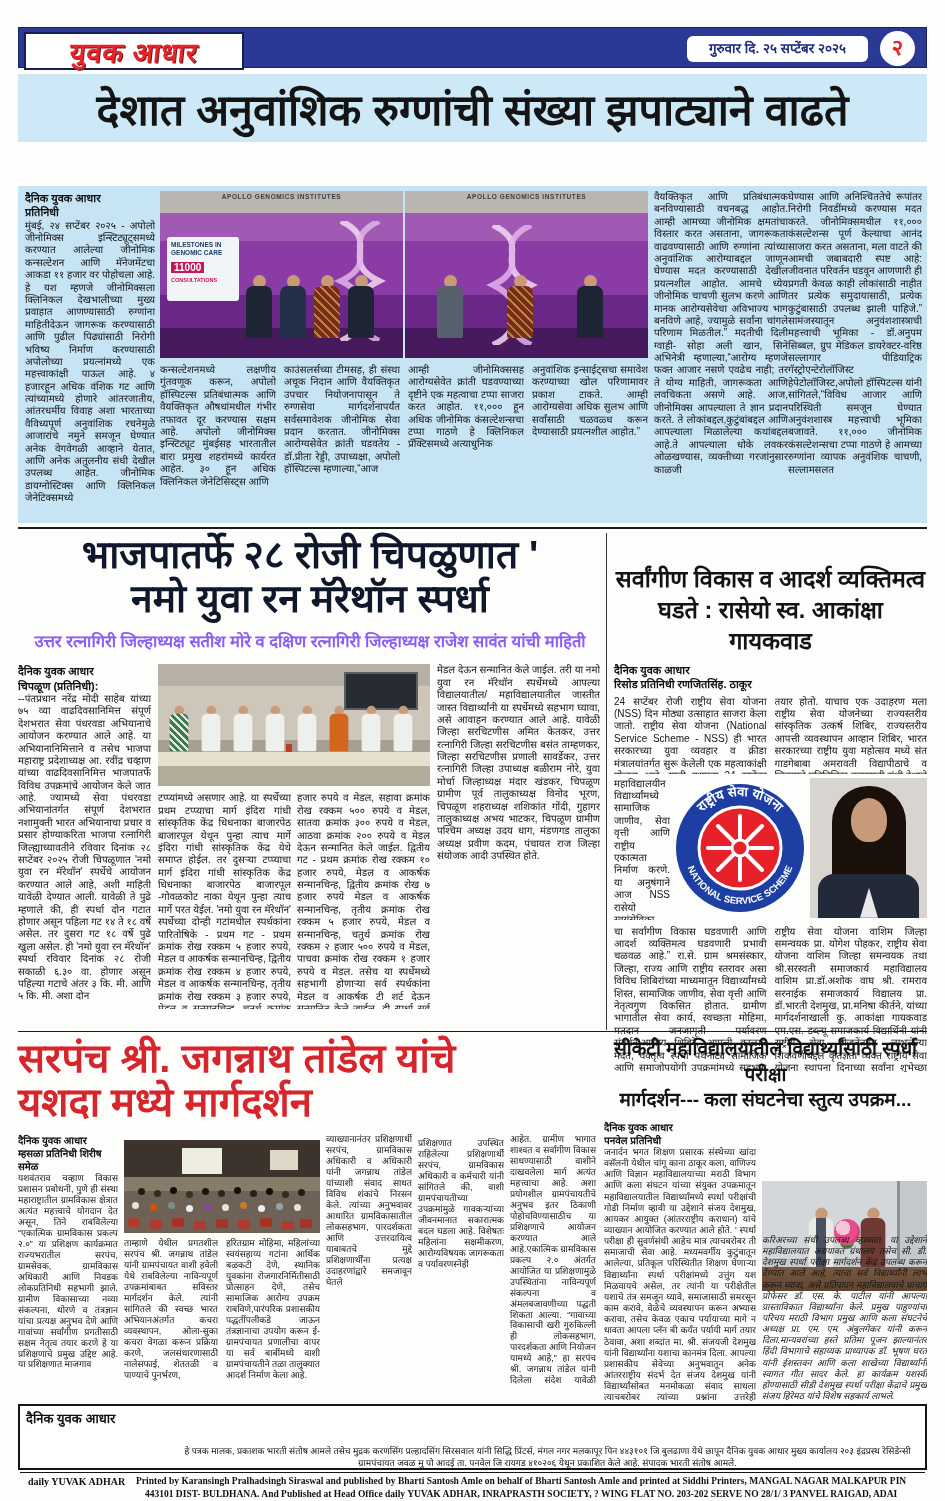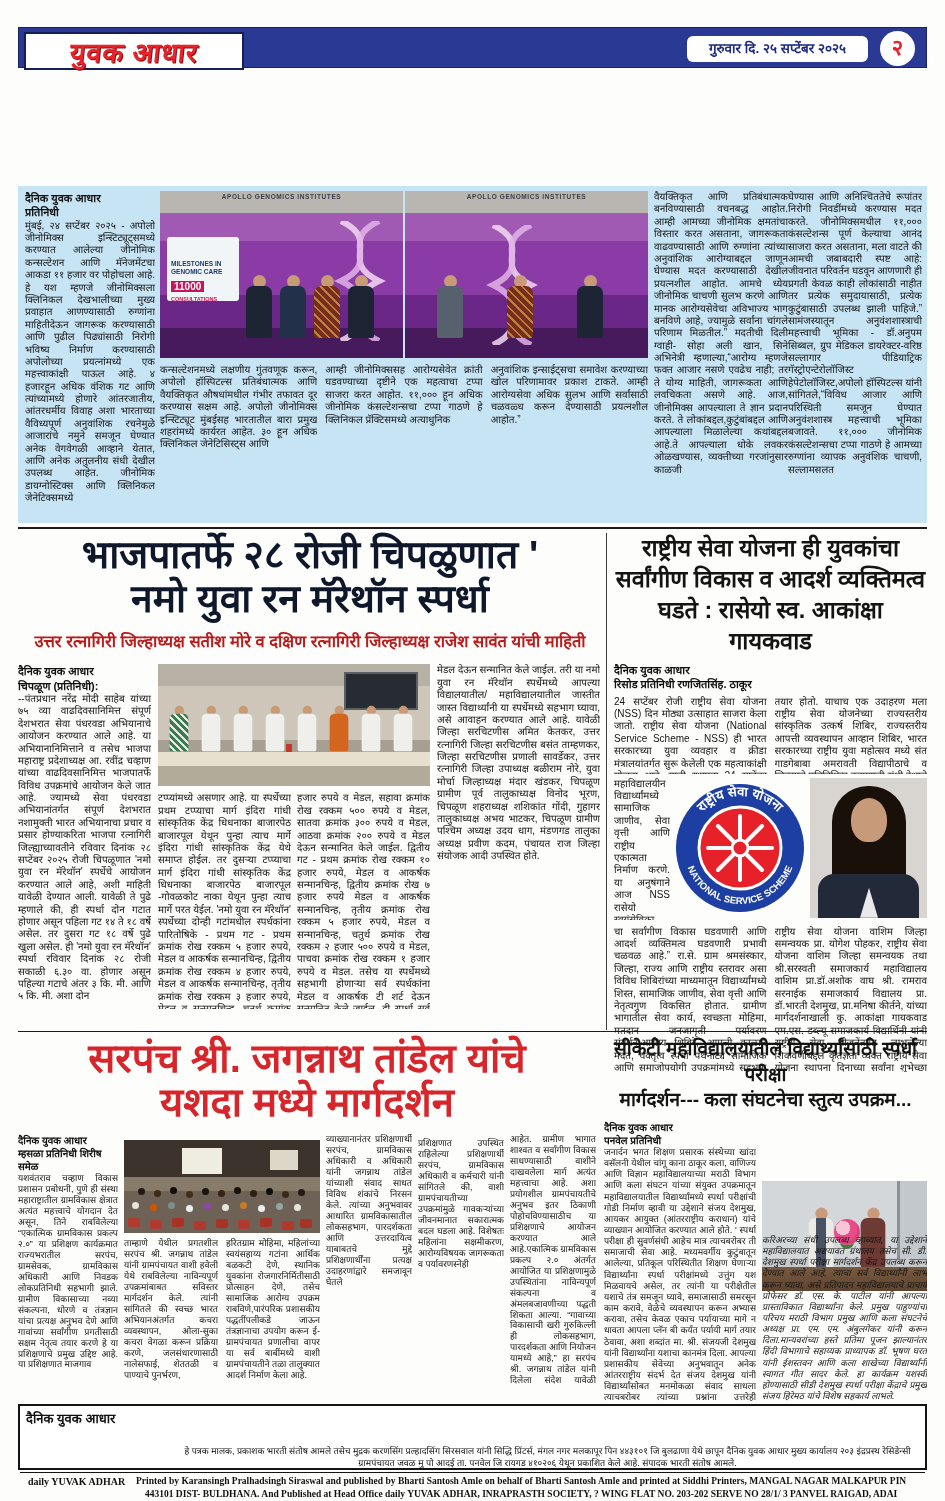--- a/index.html
+++ b/index.html
@@ -26,21 +26,21 @@
   .a1-photos { position:absolute; left:142px; top:5px; width:488px; height:167px; display:flex; gap:2px; }
   .a1-below { position:absolute; left:142px; top:178px; width:488px; height:154px; display:flex; gap:8px; }
   .a1-below > div { flex:1; height:154px; }
   .a1-right { position:absolute; left:636px; top:5px; width:268px; height:327px; display:flex; gap:0; }
   .a1-right > div { flex:1; height:327px; }
 
   
   .photo { position:relative; overflow:hidden; background:#888; }
   .ph-apollo { flex:1; height:167px; background:linear-gradient(180deg,#b9b5b1 0 13%, #a05ab4 13% 30%, #8a3ba6 30% 62%, #6a2787 62% 82%, #471a5e 82% 100%); }
   .ph-banner { position:absolute; top:2px; left:0; right:0; text-align:center; color:#3a3f46; font-size:6.5px; font-weight:bold; letter-spacing:.6px; }
-  .ph-sign { position:absolute; left:7px; top:46px; width:72px; height:64px; background:#f2f5f7; border-radius:3px; padding:23px 4px; }
+  .ph-sign { position:absolute; left:7px; top:46px; width:72px; height:64px; background:#f2f5f7; border-radius:3px; padding:4px 4px; }
   .ph-sign .s1 { font-size:6.5px; font-weight:bold; color:#1a3c6e; line-height:1.2; }
   .ph-sign .s2 { display:inline-block; margin-top:3px; font-size:10px; font-weight:bold; color:#fff; background:#c2185b; padding:0 3px; }
   .ph-sign .s3 { font-size:5.5px; font-weight:bold; color:#c2185b; margin-top:2px; }
   .dna { position:absolute; }
   .person { position:absolute; width:30px; }
   .person .head { width:13px; height:13px; border-radius:50%; background:#c99a78; margin:0 auto; }
   .person .torso { width:26px; height:52px; border-radius:7px 7px 2px 2px; margin:-2px auto 0; background:#23304a; }
   .torso.suit-dark { background:#1d2433; }
   .torso.suit-gray { background:#57606d; }
   .torso.saree { background:repeating-linear-gradient(45deg,#7a2c1c 0 4px,#b8863b 4px 6px); }
@@ -71,42 +71,42 @@
   .pt-blazer { position:absolute; left:8px; bottom:0; width:101px; height:44px; background:#222a3a; border-radius:16px 16px 0 0; }
   .pt-shirt { position:absolute; left:50px; bottom:0; width:18px; height:30px; background:#e9e9ec; clip-path:polygon(50% 0,100% 100%,0 100%); }
 
   
   .hrule { position:absolute; background:#1c1c1c; }
   .vrule { position:absolute; background:#3a3a3a; }
 
   
   .a2 { position:absolute; left:18px; top:533px; width:584px; height:497px; }
   .a2 h2 { text-align:center; font-size:39px; line-height:1.12; font-weight:800; color:#0f172a; }
-  .a2 .subhead { text-align:center; font-size:16.5px; font-weight:800; margin-top:9px; color:#b91c1c; }
+  .a2 .subhead { text-align:center; font-size:16.5px; font-weight:800; margin-top:9px; color:#8b5cf6; }
   .a2-body { position:relative; margin-top:12px; height:345px; }
   .a2-c1 { position:absolute; left:0; top:0; width:133px; height:345px; }
   .a2-cA { position:absolute; left:140px; top:128px; width:133px; height:217px; }
   .a2-cB { position:absolute; left:279px; top:128px; width:133px; height:217px; }
   .a2-cC { position:absolute; left:419px; top:0; width:163px; height:345px; }
 
   
   .a3 { position:absolute; left:614px; top:533px; width:313px; height:497px; }
   .a3 h2 { text-align:center; font-size:23.5px; line-height:1.32; font-weight:800; color:#141414; }
   .a3-byline { margin-top:6px; }
   .a3-intro { margin-top:4px; display:flex; gap:8px; height:78px; }
   .a3-intro > div { flex:1; height:78px; }
   .a3-mid { position:relative; margin-top:4px; height:142px; }
   .a3-side { position:absolute; left:0; top:0; width:56px; height:142px; }
   .nss-logo { position:absolute; left:60px; top:4px; width:132px; height:132px; }
   .a3-bottom { margin-top:6px; display:flex; gap:8px; height:146px; }
   .a3-bottom > div { flex:1; height:146px; }
 
   
   .a4 { position:absolute; left:18px; top:1036px; width:578px; height:362px; }
-  .a4 h2 { text-align:center; font-size:40px; line-height:1.1; font-weight:800; color:#d6252b; }
+  .a4 h2 { font-size:40px; line-height:1.1; font-weight:800; color:#d6252b; }
   .a4-body { position:relative; margin-top:10px; height:250px; }
   .a4-body .news-text { font-size:9px; line-height:1.22; }
   .a4-c1 { position:absolute; left:0; top:0; width:100px; height:250px; }
   .a4-cA { position:absolute; left:106px; top:104px; width:94px; height:146px; }
   .a4-cB { position:absolute; left:208px; top:104px; width:94px; height:146px; }
   .a4-c4 { position:absolute; left:308px; top:0; width:86px; height:250px; }
   .a4-c5 { position:absolute; left:400px; top:4px; width:86px; height:250px; }
   .a4-c6 { position:absolute; left:492px; top:0; width:86px; height:250px; }
 
   
@@ -131,20 +131,23 @@
 <div class="page">
 
   <div class="masthead">
     <div class="logo-box">
       <span class="logo-text">युवक आधार</span>
     </div>
     <div class="date-pill">गुरुवार दि. २५ सप्टेंबर २०२५</div>
     <div class="page-circle">२</div>
   </div>
 
+  <div class="lead-band">
+    <h1>देशात अनुवांशिक रुग्णांची संख्या झपाट्याने वाढते</h1>
+  </div>
 
   <div class="a1">
     <div class="a1-col1 news-text">
       <div class="byline">दैनिक युवक आधार</div>
       <div class="byline">प्रतिनिधी</div>
       <span>मुंबई, २४ सप्टेंबर २०२५ - अपोलो जीनोमिक्स इन्स्टिट्यूट्समध्ये करण्यात आलेल्या जीनोमिक कन्सल्टेशन आणि मॅनेजमेंटचा आकडा ११ हजार वर पोहोचला आहे. हे यश म्हणजे जीनोमिक्सला क्लिनिकल देखभालीच्या मुख्य प्रवाहात आणण्यासाठी रुग्णांना माहितीदेऊन जागरूक करण्यासाठी आणि पुढील पिढ्यांसाठी निरोगी भविष्य निर्माण करण्यासाठी अपोलोच्या प्रयत्नांमध्ये एक महत्त्वाकांक्षी पाऊल आहे. ४ हजारहून अधिक वंशिक गट आणि त्यांच्यामध्ये होणारे आंतरजातीय, आंतरधर्मीय विवाह अशा भारताच्या वैविध्यपूर्ण अनुवांशिक रचनेमुळे आजारांचे नमुने समजून घेण्यात अनेक वेगवेगळी आव्हाने येतात, आणि अनेक अतुलनीय संधी देखील उपलब्ध आहेत. जीनोमिक डायग्नोस्टिक्स आणि क्लिनिकल जेनेटिक्समध्ये</span>
     </div>
 
     <div class="a1-photos">
 
@@ -193,20 +196,21 @@
           </div>
         <div class="person" style="left:170px;bottom:20px;">
             <div class="head"></div>
             <div class="torso suit-dark"></div>
           </div>
       </div>
     </div>
 
     <div class="a1-below">
       <div class="news-text">कन्सल्टेशनमध्ये लक्षणीय गुंतवणूक करून, अपोलो हॉस्पिटल्स प्रतिबंधात्मक आणि वैयक्तिकृत औषधांमधील गंभीर तफावत दूर करण्यास सक्षम आहे. अपोलो जीनोमिक्स इन्स्टिट्यूट मुंबईसह भारतातील बारा प्रमुख शहरांमध्ये कार्यरत आहेत. ३० हून अधिक क्लिनिकल जेनेटिसिस्ट्स आणि</div>
+      <div class="news-text">काउंसलर्सच्या टीमसह, ही संस्था अचूक निदान आणि वैयक्तिकृत उपचार नियोजनापासून ते रुग्णसेवा मार्गदर्शनापर्यंत सर्वसमावेशक जीनोमिक सेवा प्रदान करतात. जीनोमिक्स आरोग्यसेवेत क्रांती घडवतेय - डॉ.प्रीता रेड्डी, उपाध्यक्षा, अपोलो हॉस्पिटल्स म्हणाल्या,“आज</div>
       <div class="news-text">आम्ही जीनोमिक्ससह आरोग्यसेवेत क्रांती घडवण्याच्या दृष्टीने एक महत्वाचा टप्पा साजरा करत आहोत. ११,००० हून अधिक जीनोमिक कंसल्टेशन्सचा टप्पा गाठणे हे क्लिनिकल प्रॅक्टिसमध्ये अत्याधुनिक</div>
       <div class="news-text">अनुवांशिक इन्साईट्सचा समावेश करण्याच्या खोल परिणामावर प्रकाश टाकते. आम्ही आरोग्यसेवा अधिक सुलभ आणि सर्वांसाठी चळवळ्ध करून देण्यासाठी प्रयत्नशील आहोत.”</div>
     </div>
 
     <div class="a1-right">
       <div class="news-text">वैयक्तिकृत आणि प्रतिबंधात्मक बनविण्यासाठी वचनबद्ध आहोत. आम्ही आमच्या जीनोमिक क्षमतांचा विस्तार करत असताना, जागरूकता वाढवण्यासाठी आणि रुग्णांना त्यांच्या अनुवांशिक आरोग्याबद्दल जाणून घेण्यास मदत करण्यासाठी देखील प्रयत्नशील आहोत. आमचे ध्येय जीनोमिक चाचणी सुलभ करणे आणि मानक आरोग्यसेवेचा अविभाज्य भाग बनविणे आहे, ज्यामुळे सर्वांना चांगले परिणाम मिळतील.” मदतीची दिली ग्वाही- सोहा अली खान, सिने अभिनेत्री म्हणाल्या,“आरोग्य म्हणजे फक्त आजार नसणे एवढेच नाही; तर ते योग्य माहिती, जागरूकता आणि लवचिकता असणे आहे. आज, जीनोमिक्स आपल्याला ते ज्ञान प्रदान करते. ते लोकांबद्दल,कुटुंबांबद्दल आणि आपल्याला मिळालेल्या कथांबद्दल आहे.ते आपल्याला धोके लवकर ओळखण्यास, व्यक्तीच्या गरजांनुसार काळजी</div>
       <div class="news-text">घेण्यास आणि अनिश्चिततेचे रूपांतर निरोगी निवडींमध्ये करण्यास मदत करते. जीनोमिक्समधील ११,००० कंसल्टेशन्स पूर्ण केल्याचा आनंद साजरा करत असताना, मला वाटते की आमची जबाबदारी स्पष्ट आहे: जीवनात परिवर्तन घडवून आणणारी ही प्रगती केवळ काही लोकांसाठी नाहीत तर प्रत्येक समुदायासाठी, प्रत्येक कुटुंबासाठी उपलब्ध झाली पाहिजे.” सामंजस्यातून अनुवंशशास्त्राची महत्त्वाची भूमिका - डॉ.अनुपम सिब्बल, ग्रुप मेडिकल डायरेक्टर-वरिष्ठ सल्लागार पीडियाट्रिक गॅस्ट्रोएन्टेरोलॉजिस्ट हेपेटोलॉजिस्ट,अपोलो हॉस्पिटल्स यांनी सांगितले,“विविध आजार आणि परिस्थिती समजून घेण्यात अनुवंशशास्त्र महत्त्वाची भूमिका बजावते. ११,००० जीनोमिक कंसल्टेशन्सचा टप्पा गाठणे हे आमच्या रुग्णांना व्यापक अनुवंशिक चाचणी, सल्लामसलत</div>
     </div>
   </div>
 
@@ -262,21 +266,21 @@
         <div class="conf-flag"></div>
         <div class="conf-table"></div>
       </div>
       <div class="a2-cA news-text">टप्प्यांमध्ये असणार आहे. या स्पर्धेच्या प्रथम टप्प्याचा मार्ग इंदिरा गांधी सांस्कृतिक केंद्र धिधनाका बाजारपेठ बाजारपूल येथून पुन्हा त्याच मार्गे इंदिरा गांधी सांस्कृतिक केंद्र येथे समाप्त होईल. तर दुसऱ्या टप्प्याचा मार्ग इंदिरा गांधी सांस्कृतिक केंद्र धिधनाका बाजारपेठ बाजारपूल -गोवळकोट नाका येथून पुन्हा त्याच मार्गे परत येईल. 'नमो युवा रन मॅरेथॉन' स्पर्धेच्या दोन्ही गटांमधील स्पर्धकांना पारितोषिके - प्रथम गट - प्रथम क्रमांक रोख रक्कम ५ हजार रुपये, मेडल व आकर्षक सन्मानचिन्ह, द्वितीय क्रमांक रोख रक्कम ४ हजार रुपये, मेडल व आकर्षक सन्मानचिन्ह, तृतीय क्रमांक रोख रक्कम ३ हजार रुपये, मेडल व सन्मानचिन्ह, चतुर्थ क्रमांक रोख रक्कम २ हजार रुपये व मेडल, पाचवा क्रमांक रोख रक्कम १</div>
       <div class="a2-cB news-text">हजार रुपये व मेडल, सहावा क्रमांक रोख रक्कम ५०० रुपये व मेडल, सातवा क्रमांक ३०० रुपये व मेडल, आठवा क्रमांक २०० रुपये व मेडल देऊन सन्मानित केले जाईल. द्वितीय गट - प्रथम क्रमांक रोख रक्कम १० हजार रुपये, मेडल व आकर्षक सन्मानचिन्ह, द्वितीय क्रमांक रोख ७ हजार रुपये मेडल व आकर्षक सन्मानचिन्ह, तृतीय क्रमांक रोख रक्कम ५ हजार रुपये, मेडल व सन्मानचिन्ह, चतुर्थ क्रमांक रोख रक्कम २ हजार ५०० रुपये व मेडल, पाचवा क्रमांक रोख रक्कम १ हजार रुपये व मेडल. तसेच या स्पर्धेमध्ये सहभागी होणाऱ्या सर्व स्पर्धकांना मेडल व आकर्षक टी शर्ट देऊन सन्मानित केले जाईल. ही स्पर्धा सर्व विद्यार्थी व खेळाडूंसाठी खुली आहे.</div>
       <div class="a2-cC news-text">मेडल देऊन सन्मानित केले जाईल. तरी या नमो युवा रन मॅरेथॉन स्पर्धेमध्ये आपल्या विद्यालयातील/ महाविद्यालयातील जास्तीत जास्त विद्यार्थ्यांनी या स्पर्धेमध्ये सहभाग घ्यावा, असे आवाहन करण्यात आले आहे. यावेळी जिल्हा सरचिटणीस अमित केतकर, उत्तर रत्नागिरी जिल्हा सरचिटणीस बसंत ताम्हणकर, जिल्हा सरचिटणीस प्रणाली सावर्डेकर, उत्तर रत्नागिरी जिल्हा उपाध्यक्ष बळीराम नोरे, युवा मोर्चा जिल्हाध्यक्ष मंदार खंडकर, चिपळूण ग्रामीण पूर्व तालुकाध्यक्ष विनोद भूरण, चिपळूण शहराध्यक्ष शशिकांत गोंदी, गुहागर तालुकाध्यक्ष अभय भाटकर, चिपळूण ग्रामीण पश्चिम अध्यक्ष उदय धाग, मंडणगड तालुका अध्यक्ष प्रवीण कदम, पंचायत राज जिल्हा संयोजक आदी उपस्थित होते.</div>
     </div>
   </div>
 
   <div class="a3">
-    <h2><span>राष्ट्रीय सेवा योजना ही युवकांचा</span><br>
+    <h2><br>
       <span>सर्वांगीण विकास व आदर्श व्यक्तिमत्व</span><br>
       <span>घडते : रासेयो स्व. आकांक्षा गायकवाड</span></h2>
     <div class="a3-byline">
       <div class="byline">दैनिक युवक आधार</div>
       <div class="byline">रिसोड प्रतिनिधी रणजितसिंह. ठाकूर</div>
     </div>
     <div class="a3-intro">
       <div class="news-text">24 सप्टेंबर रोजी राष्ट्रीय सेवा योजना (NSS) दिन मोठ्या उत्साहात साजरा केला जातो. राष्ट्रीय सेवा योजना (National Service Scheme - NSS) ही भारत सरकारच्या युवा व्यवहार व क्रीडा मंत्रालयांतर्गत सुरू केलेली एक महत्वाकांक्षी योजना आहे. याची स्थापना 24 सप्टेंबर 1969 रोजी महात्मा गांधी यांच्या जन्मशताब्दी वर्षानिमित्त करण्यात आली. या योजनेचा मुख्य उद्देश म्हणजे</div>
       <div class="news-text">तयार होतो. याचाच एक उदाहरण मला राष्ट्रीय सेवा योजनेच्या राज्यस्तरीय सांस्कृतिक उत्कर्ष शिबिर, राज्यस्तरीय आपत्ती व्यवस्थापन आव्हान शिबिर, भारत सरकारच्या राष्ट्रीय युवा महोत्सव मध्ये संत गाडगेबाबा अमरावती विद्यापीठाचे व जिल्ह्याचे प्रतिनिधित्व करण्याची संधी देशाचे पंतप्रधान,राज्याचे मुख्यमंत्री, राज्यपाल, विद्यापीठाचे कुलगुरू कुलसचिव यांच्या समवेत मिळाली . असे मत संत गाडगेबाबा अमरावती विद्यापीठ संचालक डॉ.निलेश कडू, माजी</div>
     </div>

